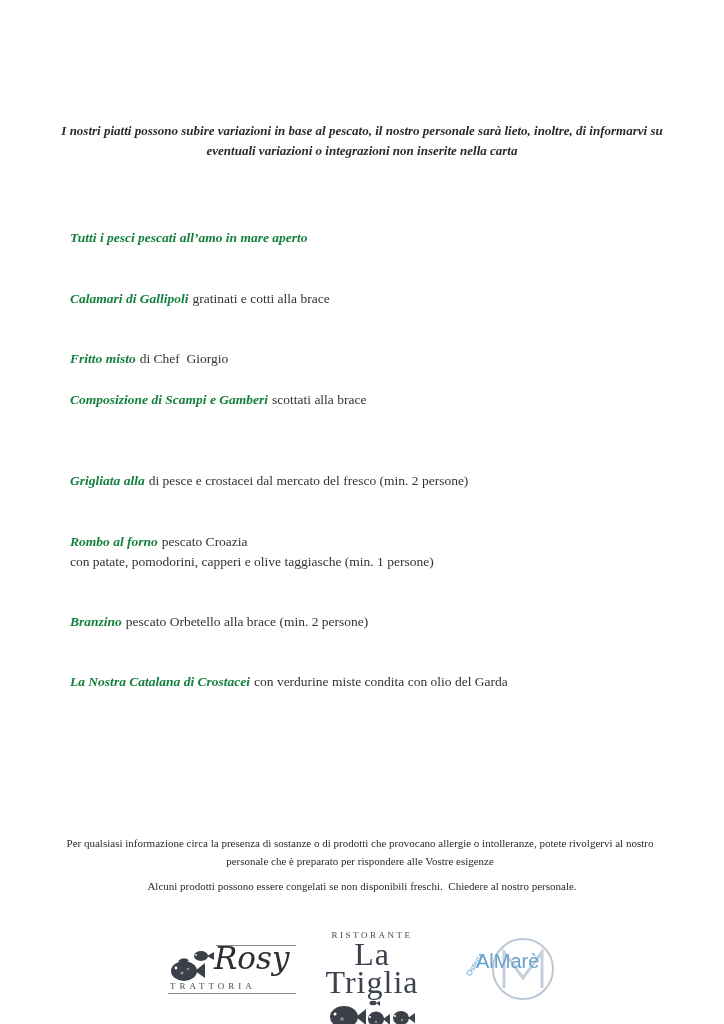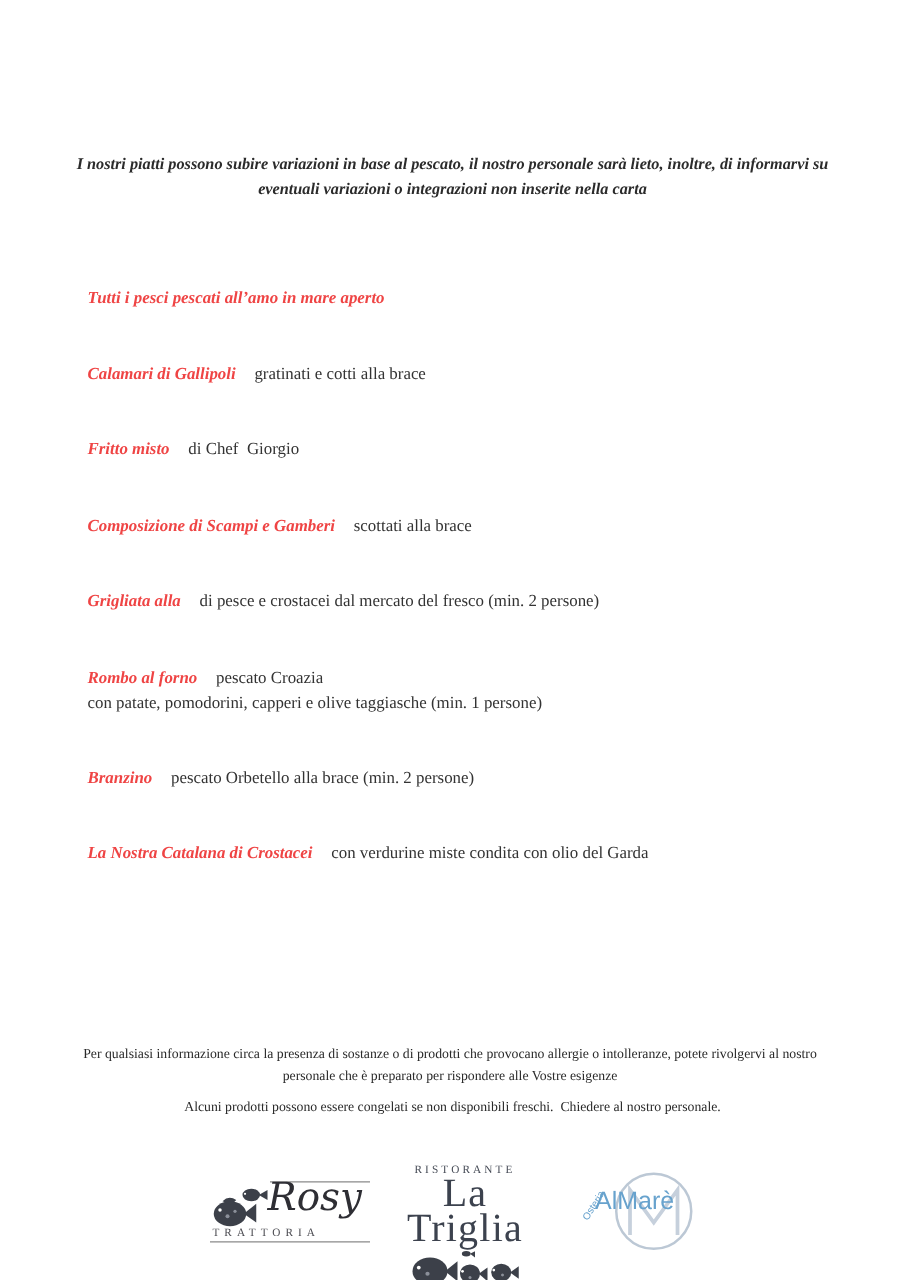--- a/index.html
+++ b/index.html
@@ -15,21 +15,21 @@
            letter-spacing: 0.5px; }
 
   
   .intro { position: absolute; top: 121px; left: 52px; width: 620px; text-align: center;
            font-size: 13px; font-style: italic; font-weight: bold; color: #2b2b2b;
            line-height: 20px; }
 
   
   .item { position: absolute; left: 70px; right: 40px; font-size: 13.5px;
           line-height: 20px; color: #262626; }
-  .iname { font-weight: bold; font-style: italic; color: #ef4444; margin-right: 15px; }
+  .iname { font-weight: bold; font-style: italic; color: #15803d; margin-right: 4px; }
   .idesc { white-space: pre-wrap; color: #333333; }
   .idesc2 { display: block; white-space: pre-wrap; color: #333333; }
 
   
   .footnote1 { position: absolute; top: 834px; left: 60px; width: 600px; text-align: center;
                font-size: 11px; line-height: 18px; color: #2a2a2a; }
   .footnote2 { position: absolute; top: 877px; left: 62px; width: 600px; text-align: center;
                font-size: 11px; line-height: 18px; color: #2a2a2a; white-space: pre-wrap; }
 
   
@@ -69,21 +69,21 @@
   <div>
     <p class="item" style="top:228px">
       <span class="iname">Tutti i pesci pescati all’amo in mare aperto</span><span class="idesc"></span>
     </p>
     <p class="item" style="top:289px">
       <span class="iname">Calamari di Gallipoli</span><span class="idesc">gratinati e cotti alla brace</span>
     </p>
     <p class="item" style="top:349px">
       <span class="iname">Fritto misto</span><span class="idesc">di Chef  Giorgio</span>
     </p>
-    <p class="item" style="top:411px">
+    <p class="item" style="top:390px">
       <span class="iname">Composizione di Scampi e Gamberi</span><span class="idesc">scottati alla brace</span>
     </p>
     <p class="item" style="top:471px">
       <span class="iname">Grigliata alla</span><span class="idesc">di pesce e crostacei dal mercato del fresco (min. 2 persone)</span>
     </p>
     <p class="item" style="top:532px">
       <span class="iname">Rombo al forno</span><span class="idesc">pescato Croazia</span>
       <span class="idesc2">con patate, pomodorini, capperi e olive taggiasche (min. 1 persone)</span>
     </p>
     <p class="item" style="top:612px">

